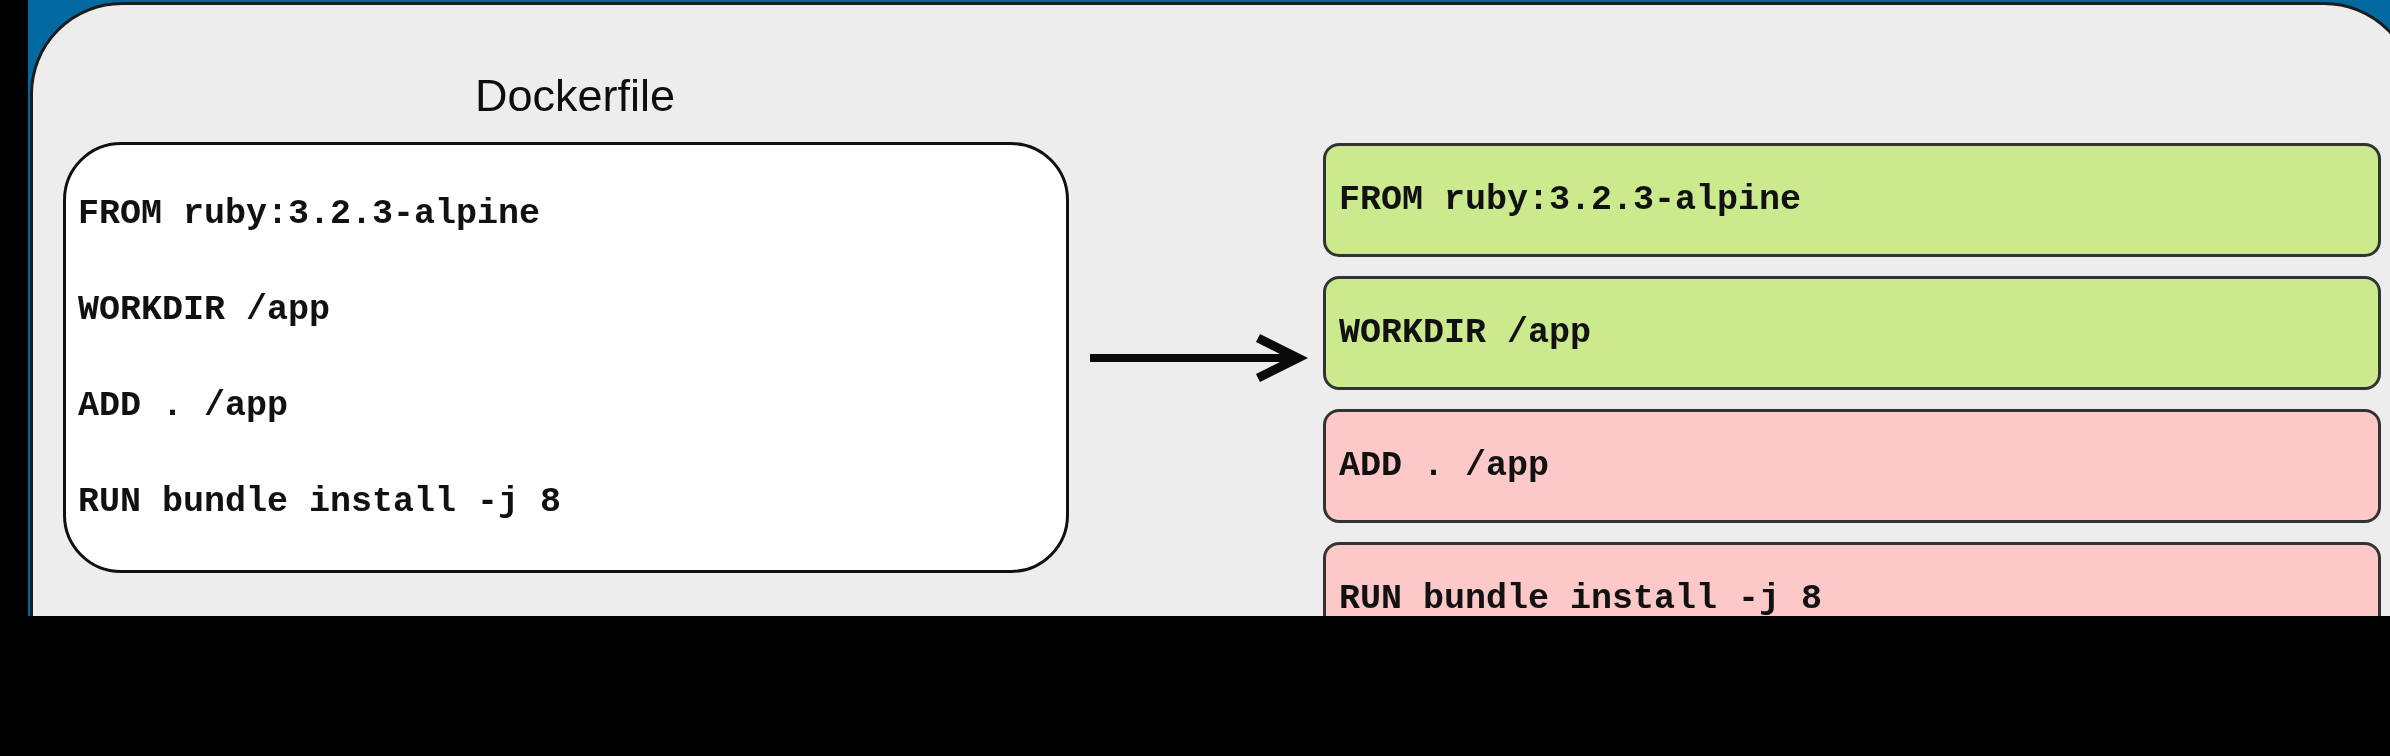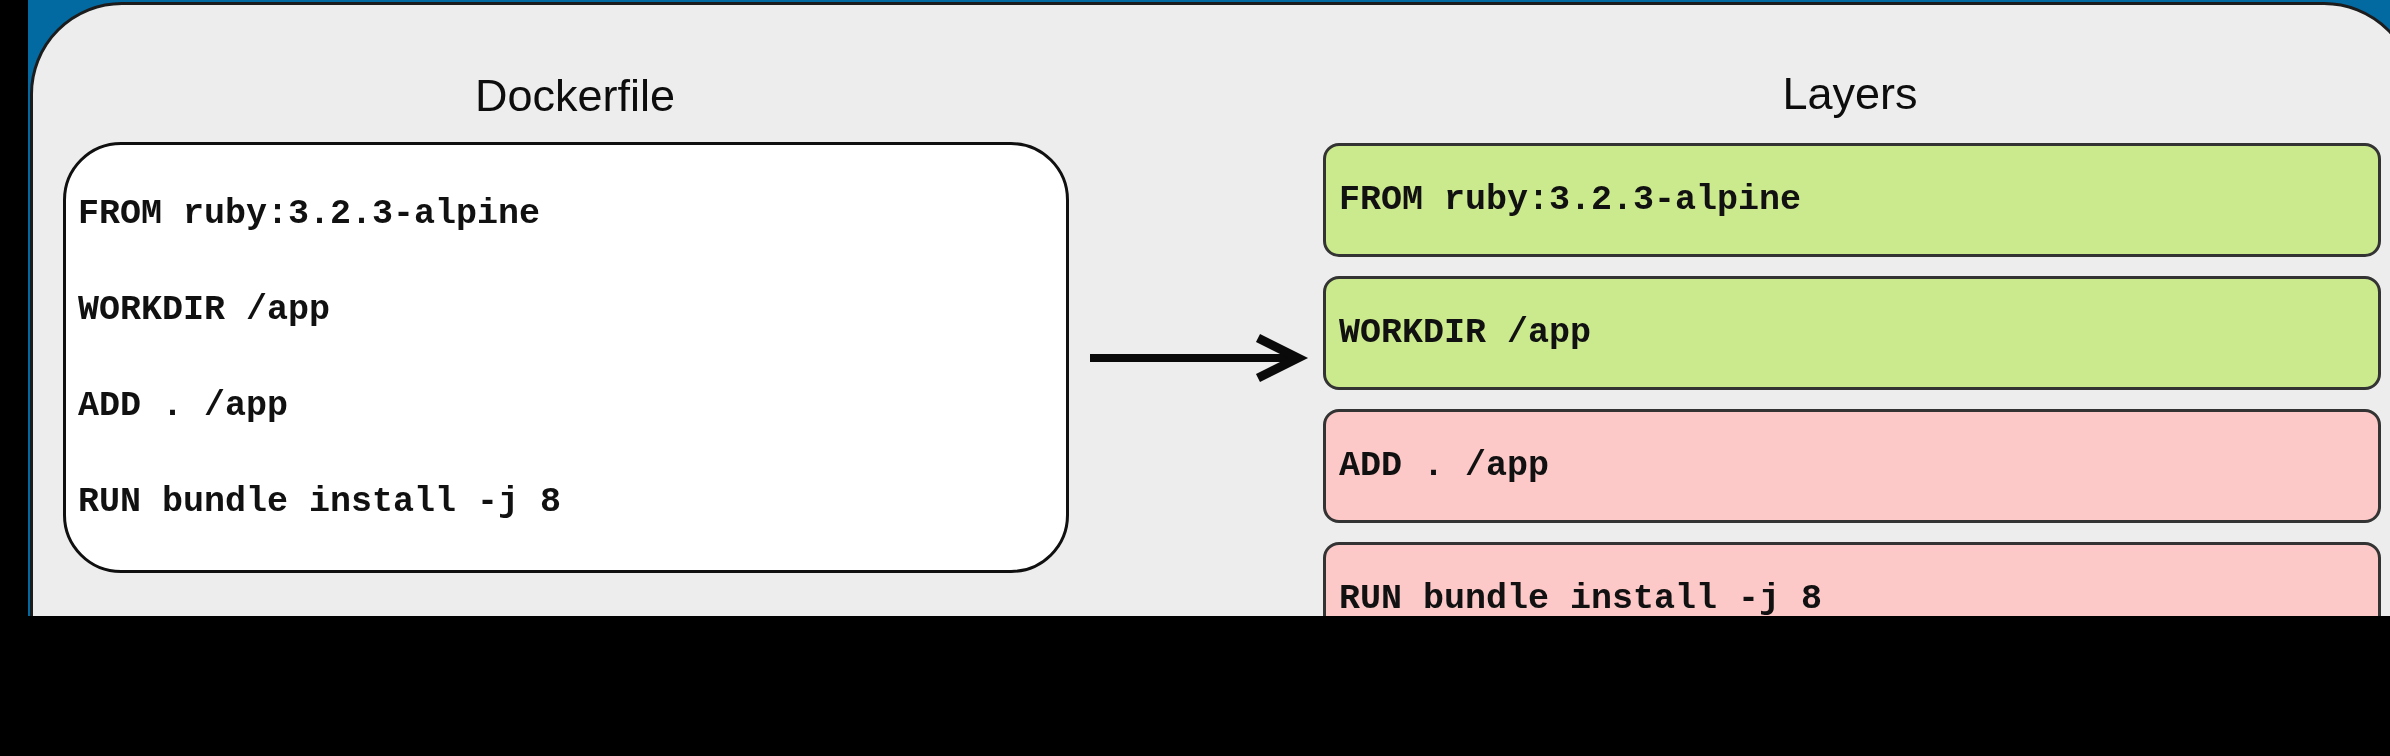--- a/index.html
+++ b/index.html
@@ -93,21 +93,20 @@
     <div class="code-line code-font">RUN bundle install -j 8</div>
   </div>
 
   <div class="arrow-wrap">
     <svg width="230" height="60" viewBox="0 0 230 60" xmlns="http://www.w3.org/2000/svg">
       <line x1="6" y1="29" x2="206" y2="29" stroke="#0a0a0a" stroke-width="8"></line>
       <polyline points="174,9 214,29 174,49" fill="none" stroke="#0a0a0a" stroke-width="9"></polyline>
     </svg>
   </div>
 
-  <div class="title layers">Layers</div>
 
   <div class="layer-box l0" style="background-color: rgb(203, 233, 141);">
     <span class="code-font">FROM ruby:3.2.3-alpine</span>
   </div>
   <div class="layer-box l1" style="background-color: rgb(203, 233, 141);">
     <span class="code-font">WORKDIR /app</span>
   </div>
   <div class="layer-box l2" style="background-color: rgb(252, 201, 200);">
     <span class="code-font">ADD . /app</span>
   </div>

